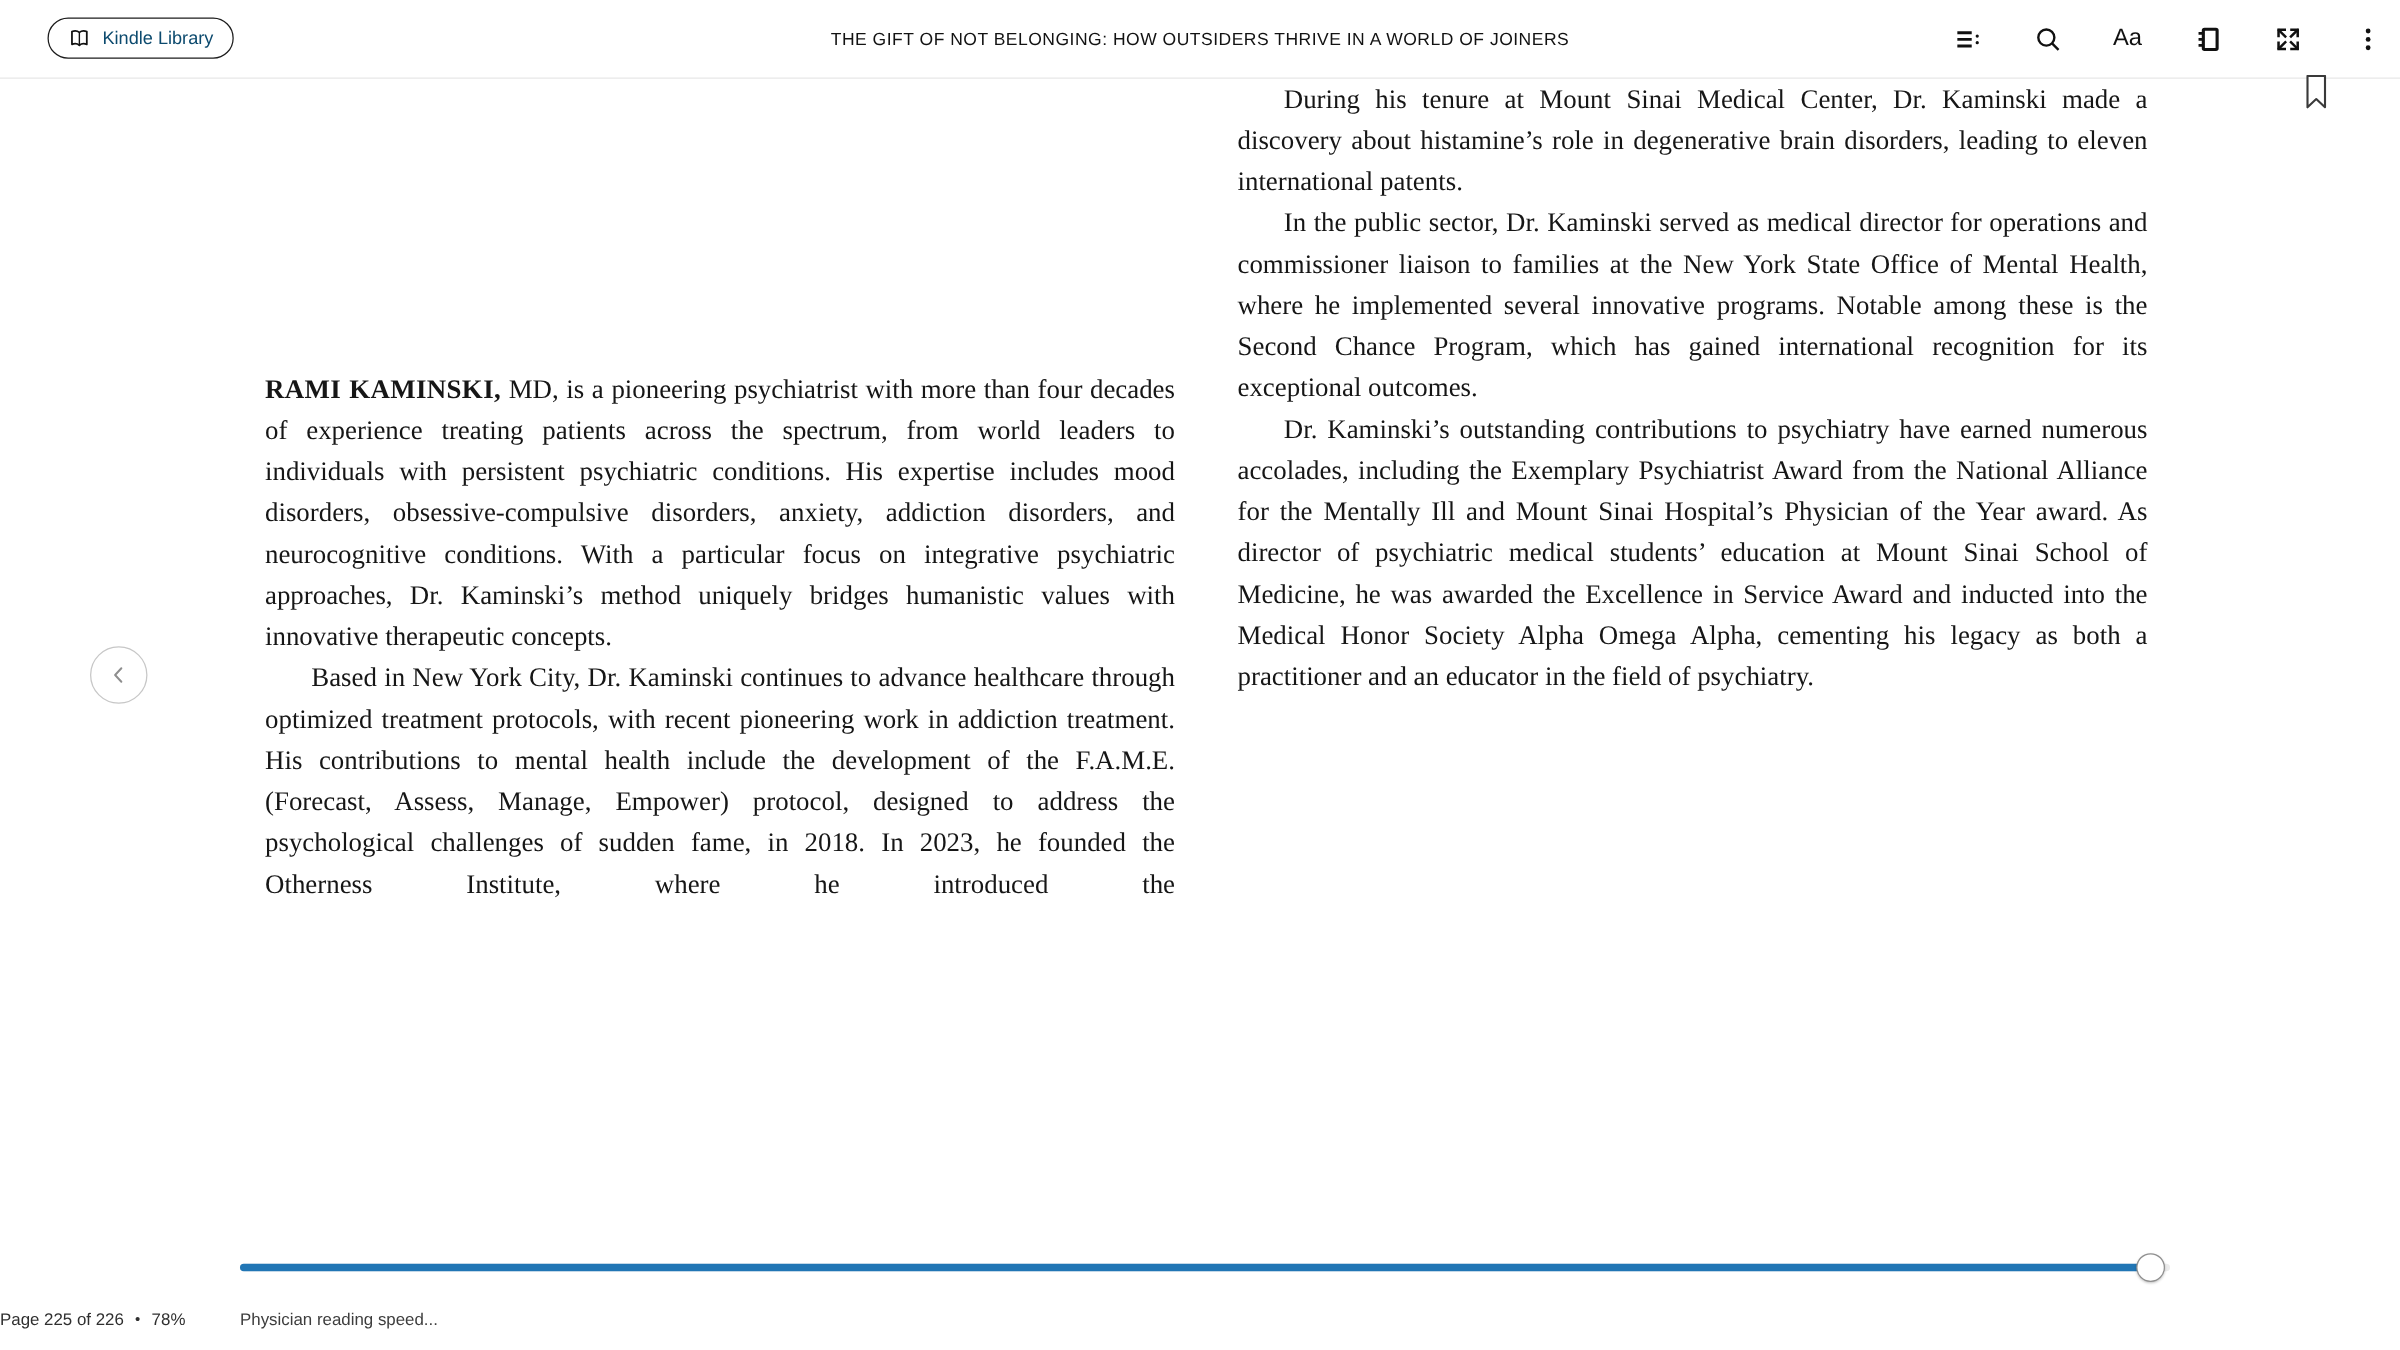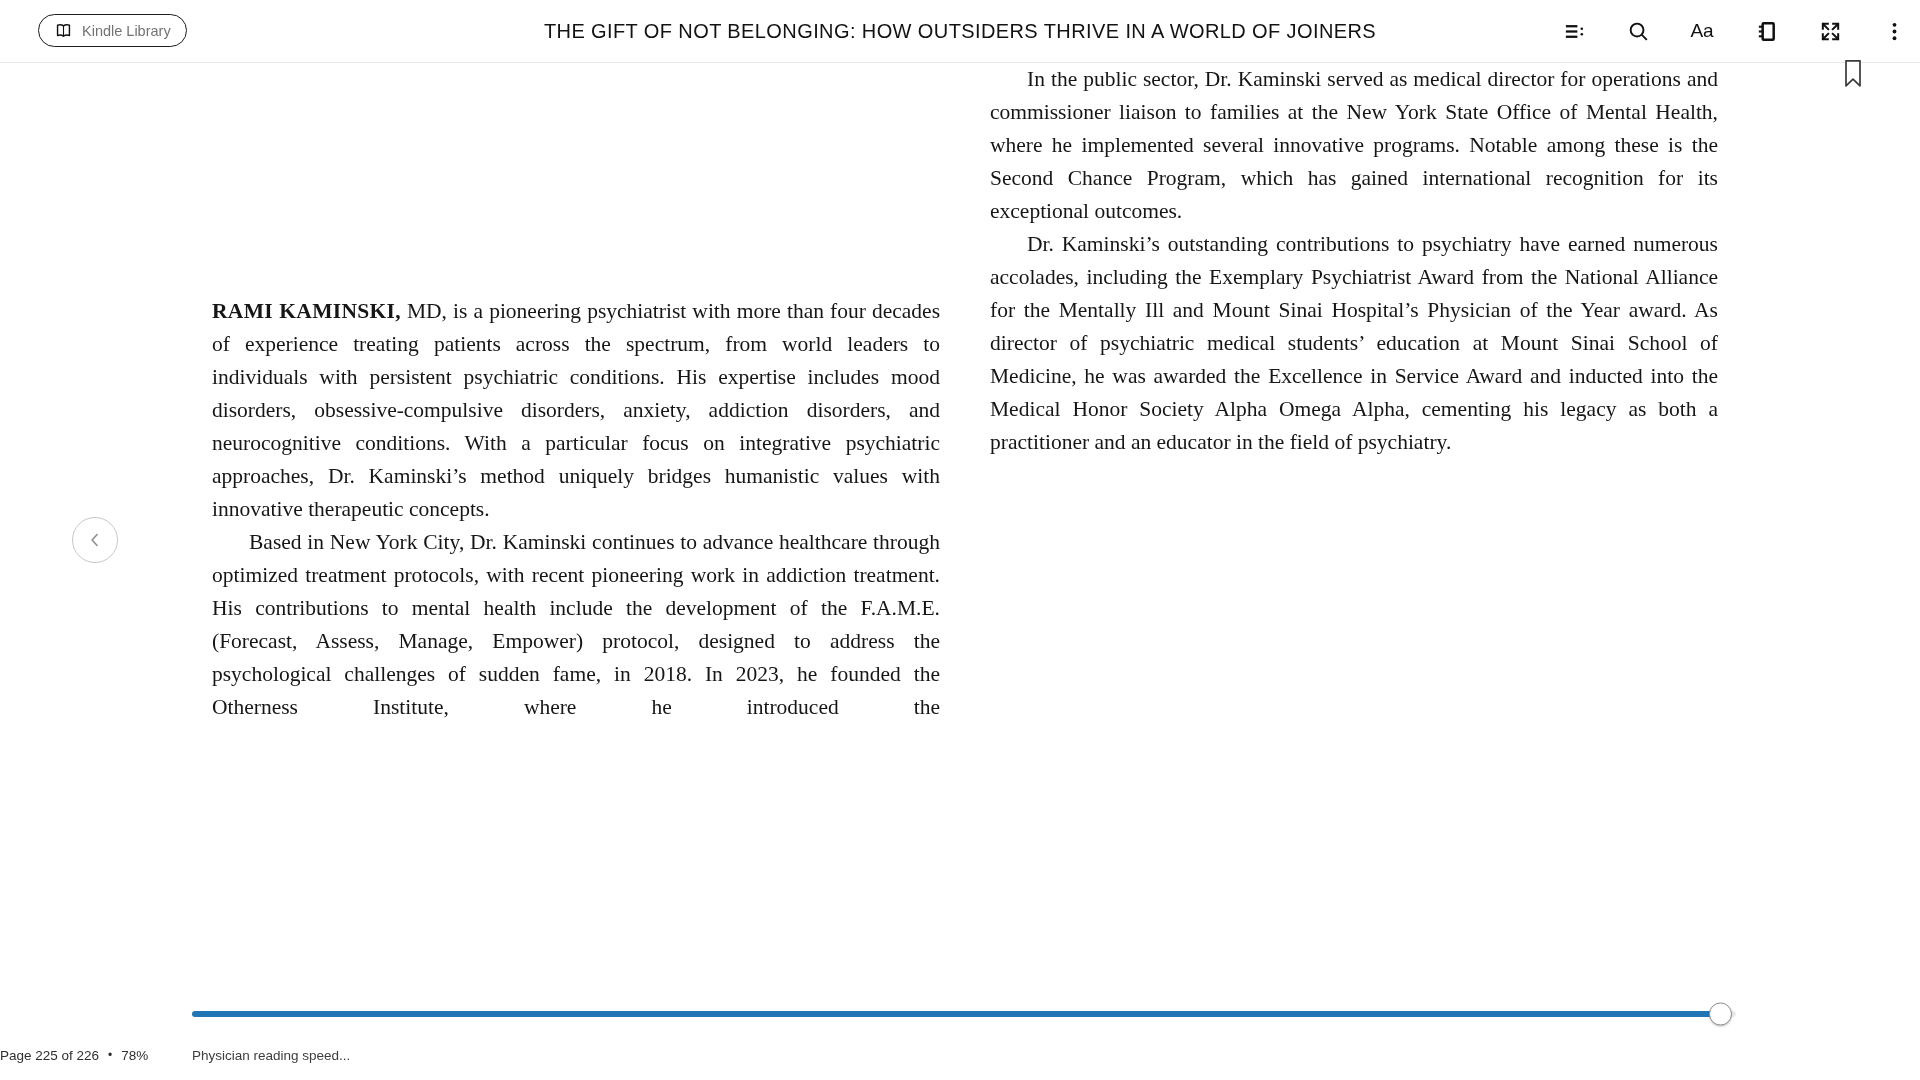--- a/index.html
+++ b/index.html
@@ -4,23 +4,23 @@
 <style>
   html,body{margin:0;padding:0;background:#fff;}
   .app{position:relative;width:1920px;height:1080px;background:#ffffff;overflow:hidden;
        font-family:"Liberation Sans",sans-serif;-webkit-font-smoothing:antialiased;}
 
   
   .topbar{position:absolute;top:0;left:0;right:0;height:62px;background:#fff;
           border-bottom:1px solid #e8e8e8;}
   .lib-btn{position:absolute;left:38px;top:14px;height:33px;display:flex;align-items:center;gap:9px;
            padding:0 15px;border:1.5px solid #1c1c1c;border-radius:18px;background:#fff;
-           font-family:"Liberation Sans",sans-serif;font-size:14.5px;color:#737373;cursor:pointer;}
+           font-family:"Liberation Sans",sans-serif;font-size:14.5px;color:#0c4a6e;cursor:pointer;}
   .book-title{position:absolute;left:50%;top:50%;transform:translate(-50%,-50%);
-              font-size:20px;color:#121212;letter-spacing:.4px;white-space:nowrap;}
+              font-size:14px;color:#121212;letter-spacing:.4px;white-space:nowrap;}
   .actions{position:absolute;right:13px;top:0;height:62px;display:flex;align-items:center;gap:38px;}
   .icon-btn{width:26px;height:26px;border:none;background:none;padding:0;margin:0;color:#111;
             display:flex;align-items:center;justify-content:center;cursor:pointer;}
   .aa-label{font-size:19px;color:#111;font-weight:500;letter-spacing:0;}
 
   .bookmark{position:absolute;left:1843px;top:60px;width:20px;height:28px;cursor:pointer;}
 
   
   .nav-prev{position:absolute;left:72px;top:517px;width:46px;height:46px;border-radius:50%;
             border:1px solid #c7c7c7;background:#fff;display:flex;align-items:center;
@@ -131,20 +131,21 @@
     </svg>
   </button>
 
 
   <section class="col col-left">
     <p class="para"><span class="lead">RAMI KAMINSKI,</span><span> MD, is a pioneering psychiatrist with more than four decades of experience treating patients across the spectrum, from world leaders to individuals with persistent psychiatric conditions. His expertise includes mood disorders, obsessive-compulsive disorders, anxiety, addiction disorders, and neurocognitive conditions. With a particular focus on integrative psychiatric approaches, Dr. Kaminski’s method uniquely bridges humanistic values with innovative therapeutic concepts.</span></p>
     <p class="para indent cont">Based in New York City, Dr. Kaminski continues to advance healthcare through optimized treatment protocols, with recent pioneering work in addiction treatment. His contributions to mental health include the development of the F.A.M.E. (Forecast, Assess, Manage, Empower) protocol, designed to address the psychological challenges of sudden fame, in 2018. In 2023, he founded the Otherness Institute, where he introduced the</p>
   </section>
 
   <section class="col col-right">
+    <p class="para indent">During his tenure at Mount Sinai Medical Center, Dr. Kaminski made a discovery about histamine’s role in degenerative brain disorders, leading to eleven international patents.</p>
     <p class="para indent">In the public sector, Dr. Kaminski served as medical director for operations and commissioner liaison to families at the New York State Office of Mental Health, where he implemented several innovative programs. Notable among these is the Second Chance Program, which has gained international recognition for its exceptional outcomes.</p>
     <p class="para indent">Dr. Kaminski’s outstanding contributions to psychiatry have earned numerous accolades, including the Exemplary Psychiatrist Award from the National Alliance for the Mentally Ill and Mount Sinai Hospital’s Physician of the Year award. As director of psychiatric medical students’ education at Mount Sinai School of Medicine, he was awarded the Excellence in Service Award and inducted into the Medical Honor Society Alpha Omega Alpha, cementing his legacy as both a practitioner and an educator in the field of psychiatry.</p>
   </section>
 
   <div class="track">
     <div class="fill" style="width: 99%;">
       <div class="thumb"></div>
     </div>
   </div>
 

